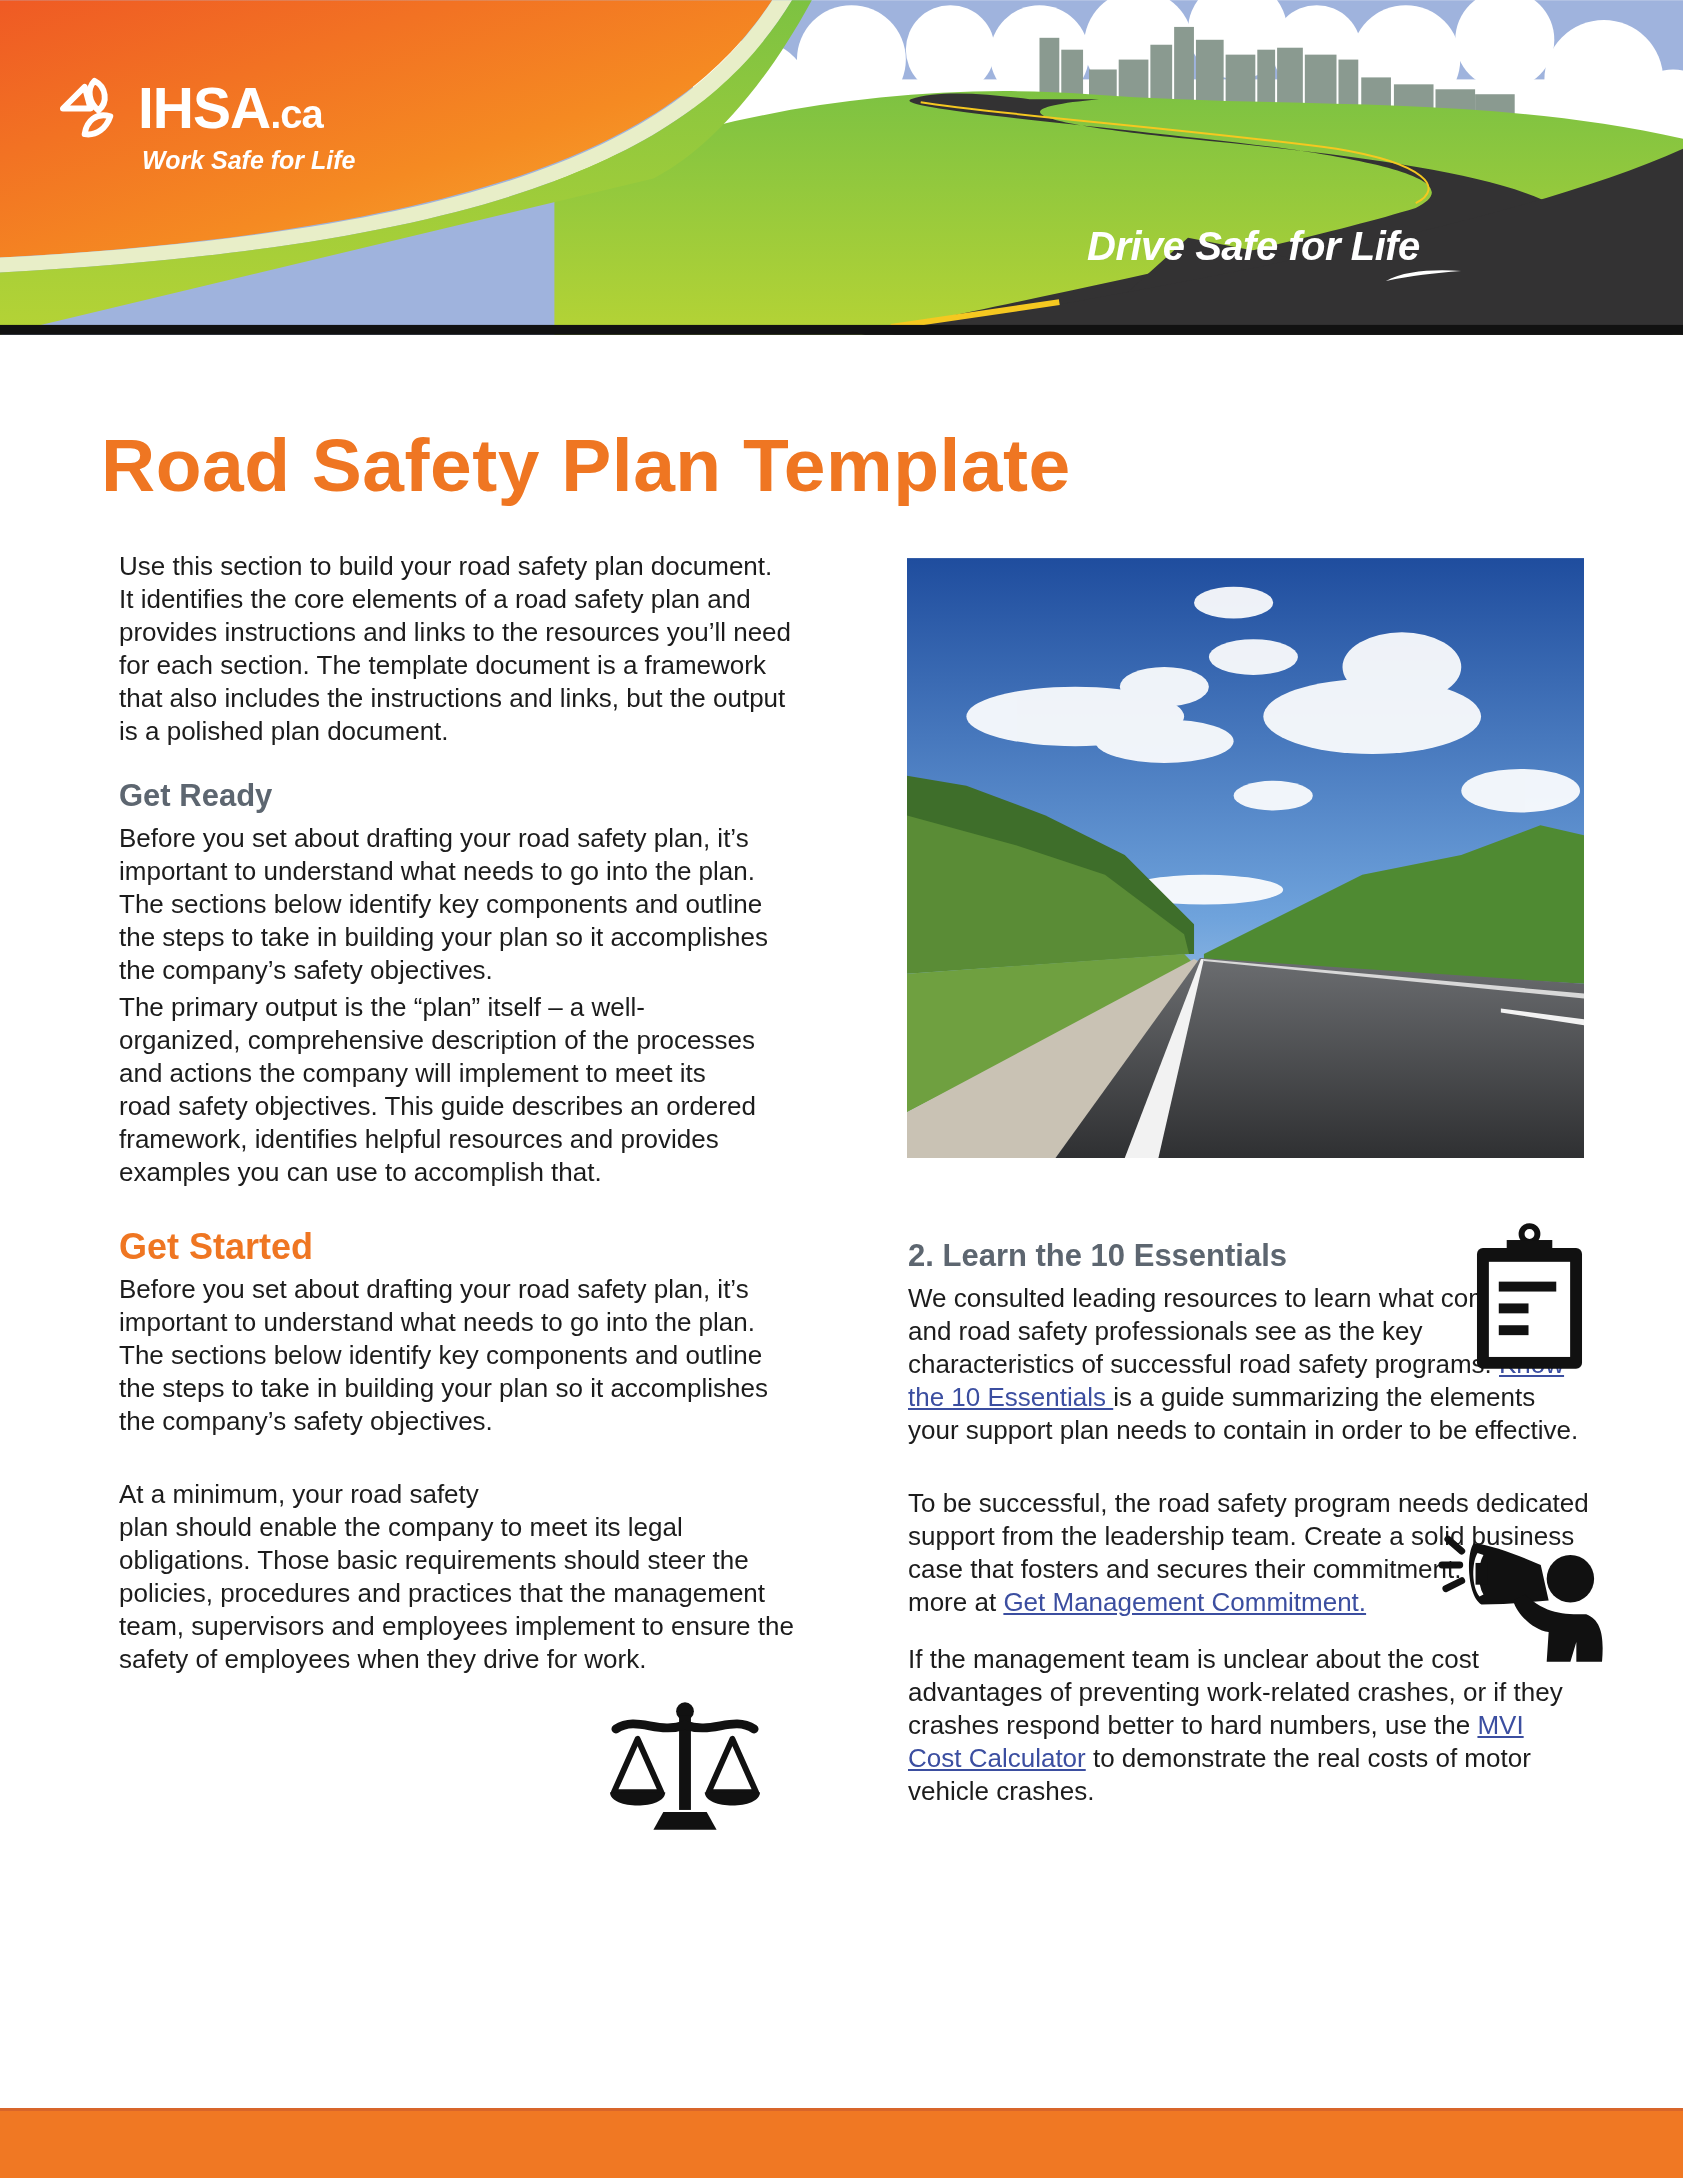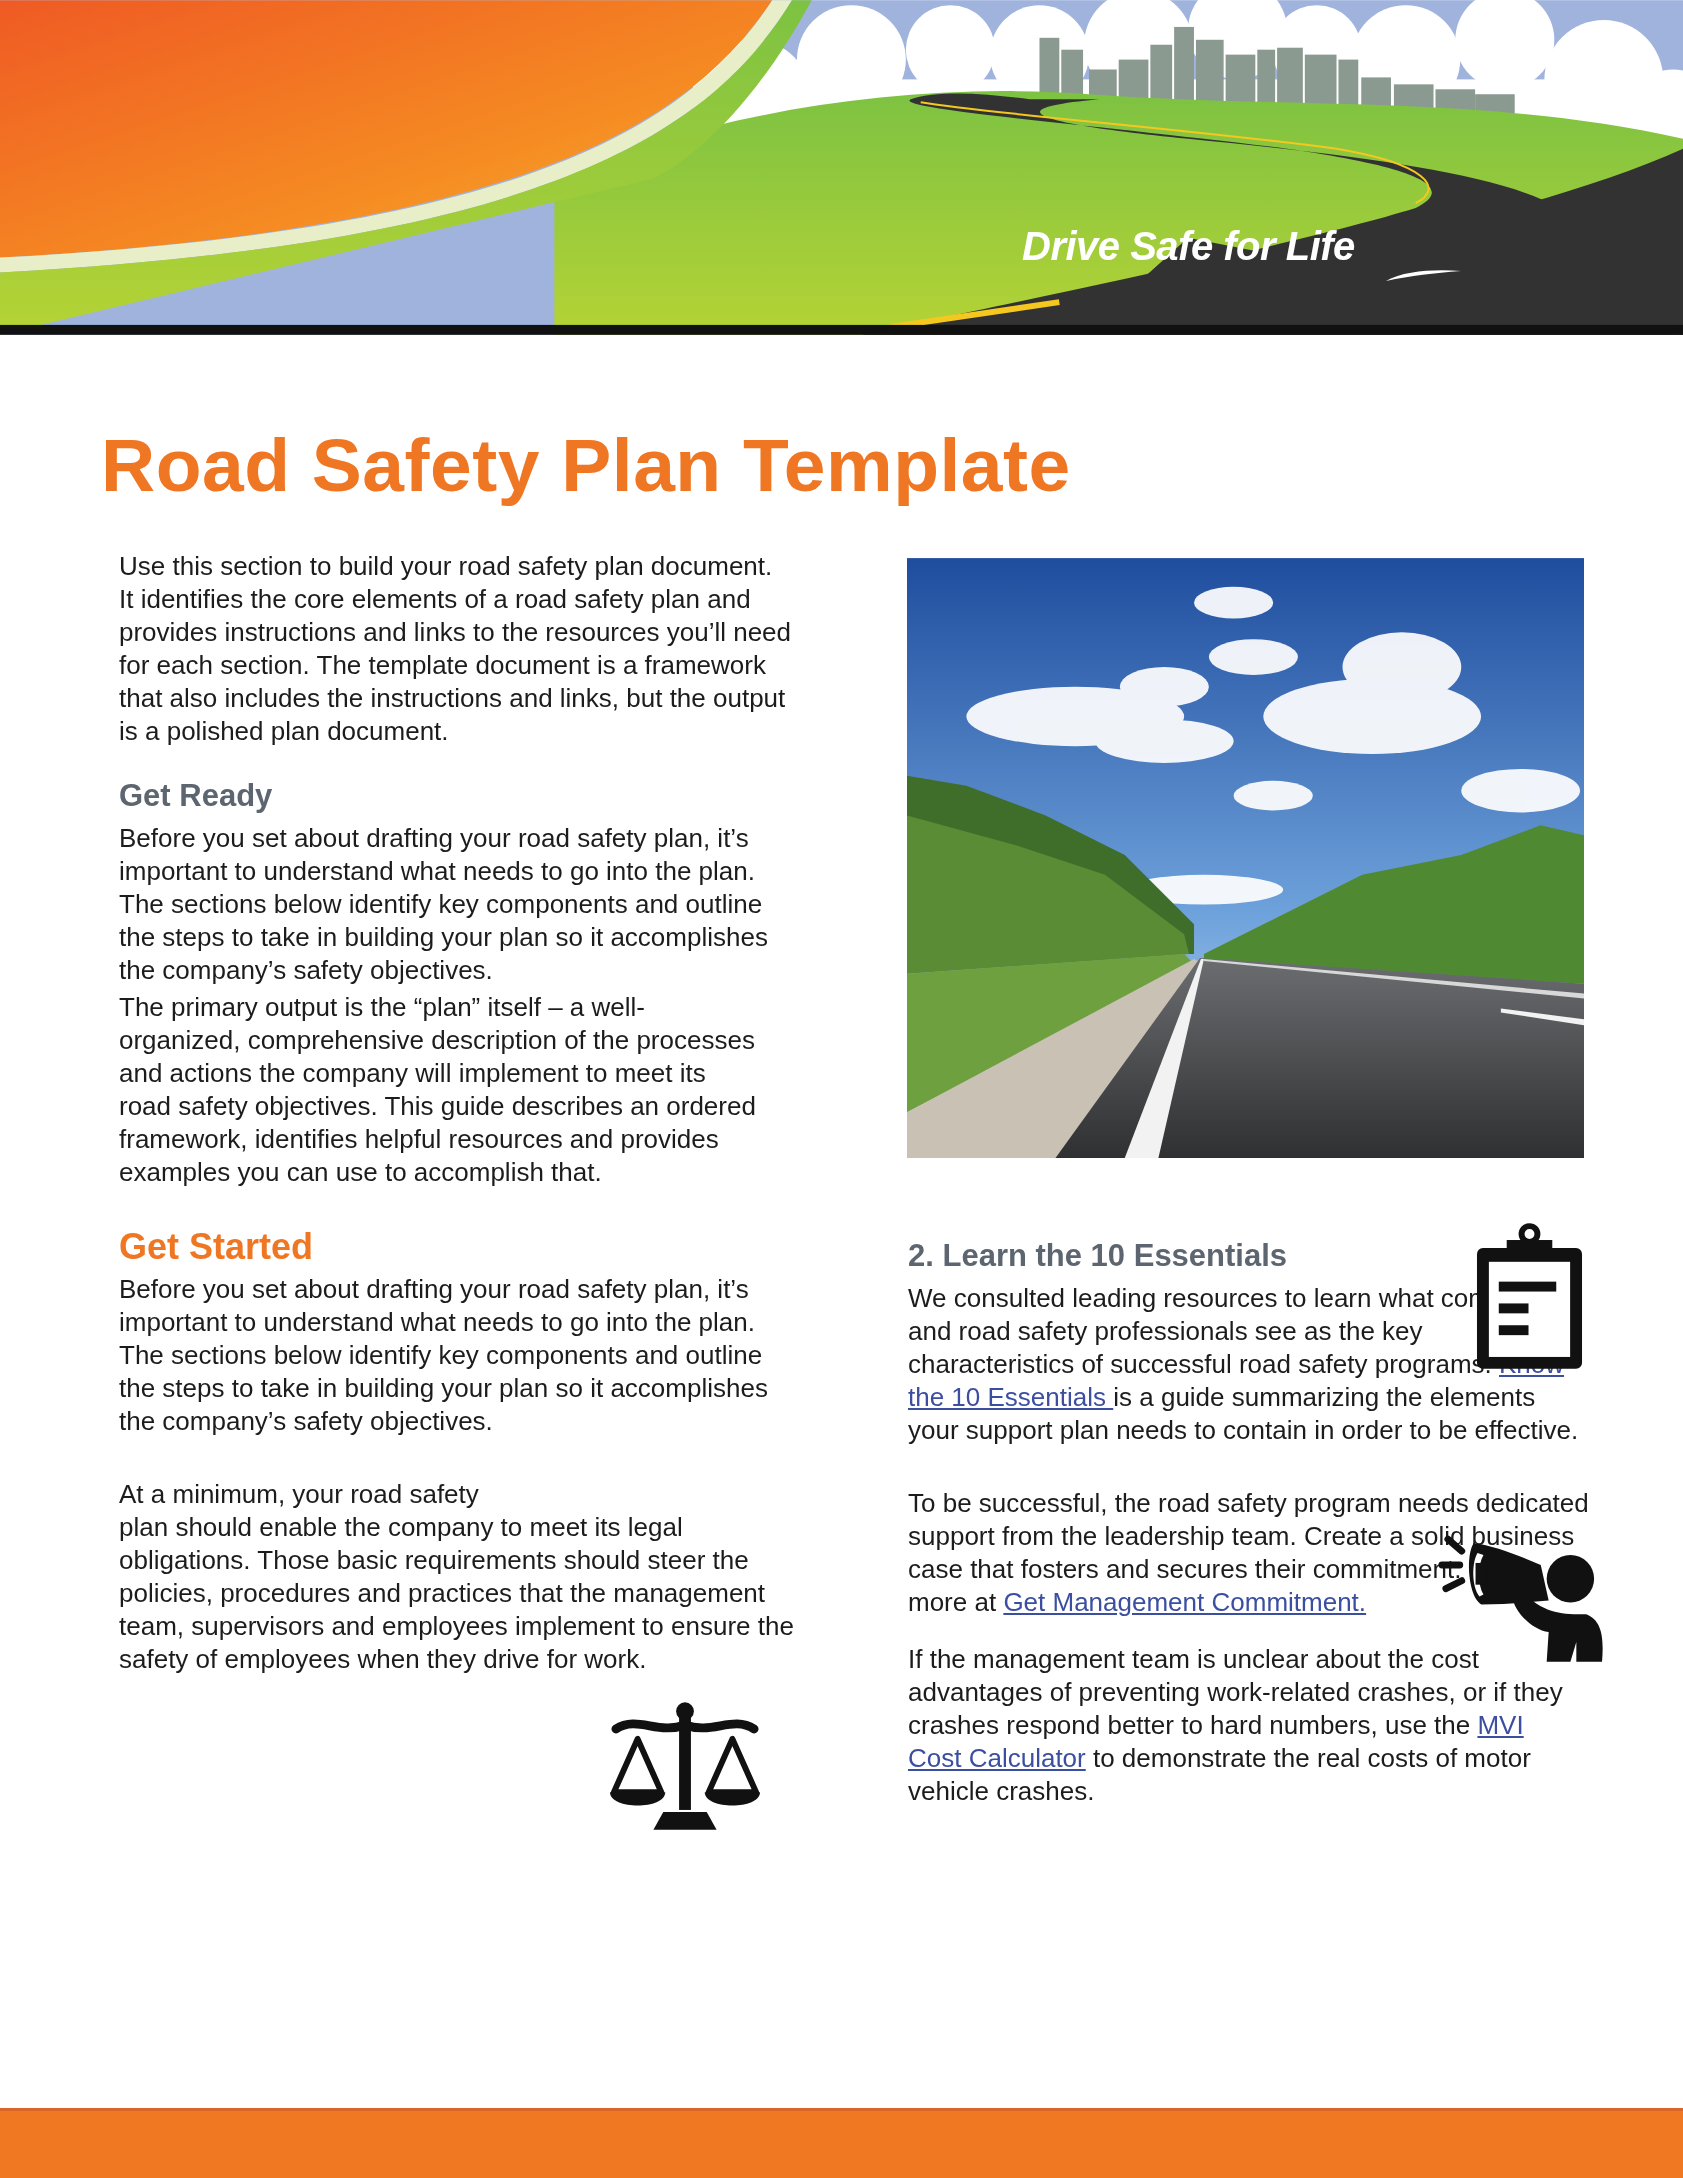--- a/index.html
+++ b/index.html
@@ -8,21 +8,21 @@
     background: #ffffff; font-family: "Liberation Sans", sans-serif; color: #1a1a1a;
   }
   .banner { position: absolute; left: 0; top: 0; width: 1683px; height: 335px; overflow: hidden; }
   .banner svg { display: block; }
   .logo { position: absolute; left: 55px; top: 73px; color: #fff; }
   .logo-row { display: flex; align-items: center; }
   .logo-mark { width: 79px; height: 71px; margin-right: 4px; }
   .logo-text { font-size: 57px; font-weight: 700; letter-spacing: -1px; line-height: 1; }
   .logo-text small { font-size: 40px; font-weight: 700; }
   .logo-tag { font-size: 25px; font-style: italic; font-weight: 700; margin-left: 87px; margin-top: 2px; }
-  .drive-tag { position: absolute; left: 1022px; top: 224px; color: #fff; font-size: 40px; font-style: italic; font-weight: 700; letter-spacing: -0.5px; }
+  .drive-tag { position: absolute; left: 1087px; top: 224px; color: #fff; font-size: 40px; font-style: italic; font-weight: 700; letter-spacing: -0.5px; }
   .drive-swoosh { position: absolute; left: 1384px; top: 267px; }
 
   .title { position: absolute; left: 101px; top: 424px; margin: 0; font-size: 75px; font-weight: 700; color: #ef7622; letter-spacing: 0.5px; line-height: 1.1; }
 
   .col-left { position: absolute; left: 119px; top: 550px; width: 693px; }
   .col-right { position: absolute; left: 908px; top: 1234px; width: 693px; }
   p.body { margin: 0; font-size: 26px; line-height: 33px; color: #1c1c1c; }
   h2.sec { margin: 0; font-size: 31px; font-weight: 700; color: #5d6670; line-height: 44px; }
   h2.sec.orange { color: #ef7622; font-size: 36px; }
   a.link { color: #3b4ea0; text-decoration: underline; }
@@ -91,20 +91,33 @@
     <path d="M0,275 C560,245 720,130 800,0 L820,0 C760,110 700,160 660,180 L0,338 Z" fill="url(#gg)"></path>
 
     <path d="M870,338 C1000,310 1300,250 1430,210 C1470,190 1440,170 1300,150 C1100,125 900,110 920,100 C950,90 1000,95 1040,100 L1110,100 C1000,110 1050,125 1200,140 C1400,160 1560,180 1600,230 C1620,270 1620,300 1690,338 Z" fill="#333233"></path>
     <path d="M1200,240 L1100,330 C1300,330 1500,320 1700,300 L1700,338 Z" fill="#333233"></path>
     <path d="M900,338 C1100,300 1500,240 1700,150 L1700,338 Z" fill="#333233"></path>
     <path d="M900,330 L1070,305" stroke="#f5c820" stroke-width="6"></path>
     <path d="M930,103 C1000,115 1200,130 1350,150 C1440,165 1460,190 1430,205" stroke="#f5c820" stroke-width="2" fill="none"></path>
     <rect x="0" y="328" width="1700" height="10" fill="#111"></rect>
   </svg>
 
+  <div class="logo">
+    <div class="logo-row">
+      <svg class="logo-mark" viewBox="0 0 80 72">
+        <g fill="none" stroke="#fff" stroke-width="6" stroke-linejoin="round">
+          <path d="M8,36 L30,14 L36,36 Z"></path>
+          <path d="M40,8 C52,14 54,30 44,38 C34,30 32,16 40,8 Z"></path>
+          <path d="M30,62 C32,48 42,40 56,44 C52,56 42,64 30,62 Z"></path>
+        </g>
+      </svg>
+      <span class="logo-text"><span>IHSA</span><small>.ca</small></span>
+    </div>
+    <div class="logo-tag">Work Safe for Life</div>
+  </div>
 
   <div class="drive-tag">Drive Safe for Life</div>
   <svg class="drive-swoosh" width="79" height="16" viewBox="0 0 80 16">
     <path d="M2,14 C20,4 50,2 78,4 C50,6 28,9 2,14 Z" fill="#fff"></path>
   </svg>
 </div>
 
 <h1 class="title">Road Safety Plan Template</h1>
 
 <div class="col-left">

